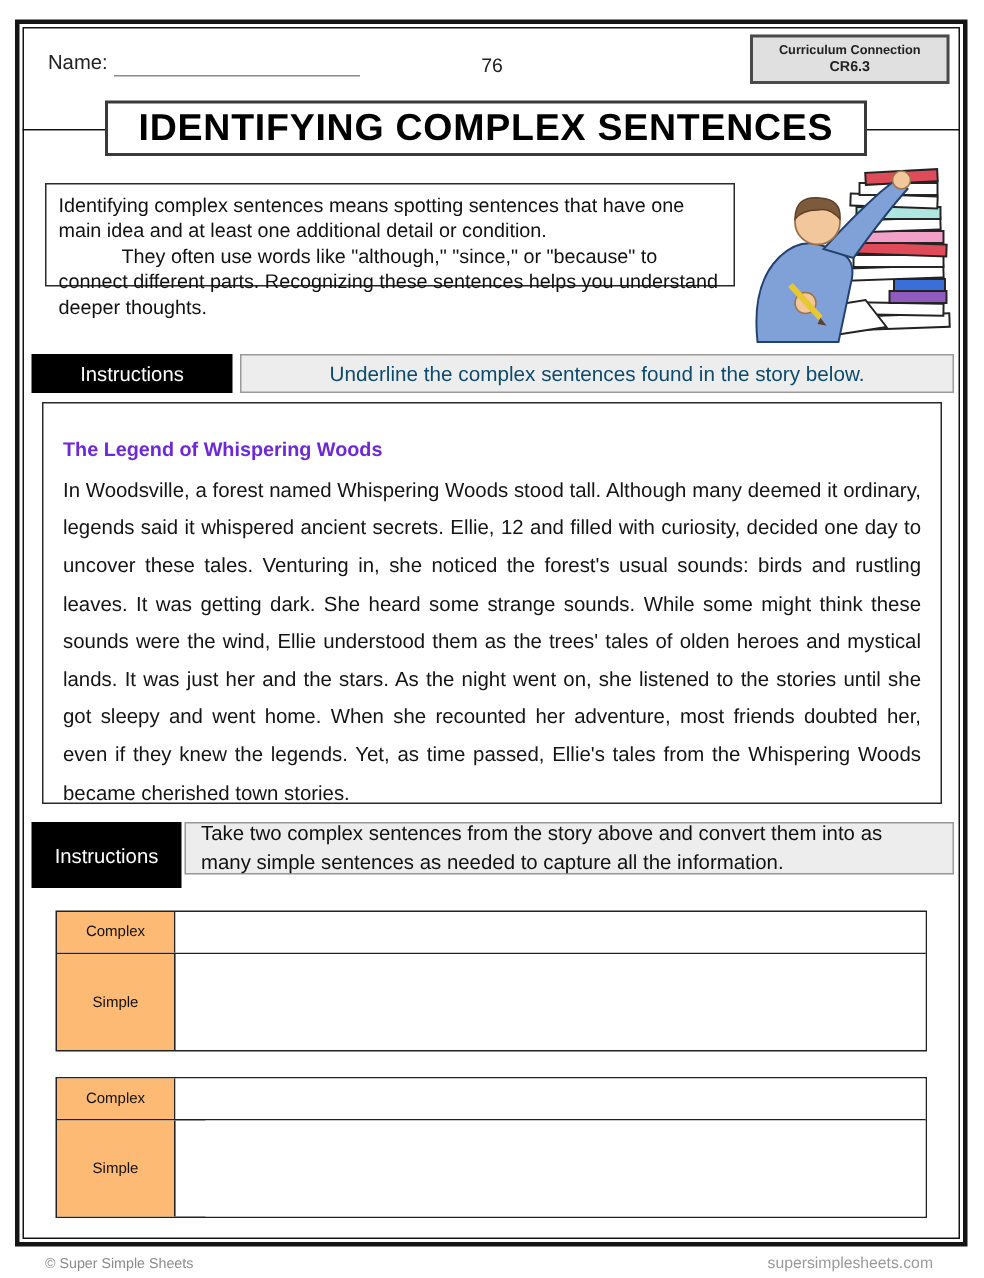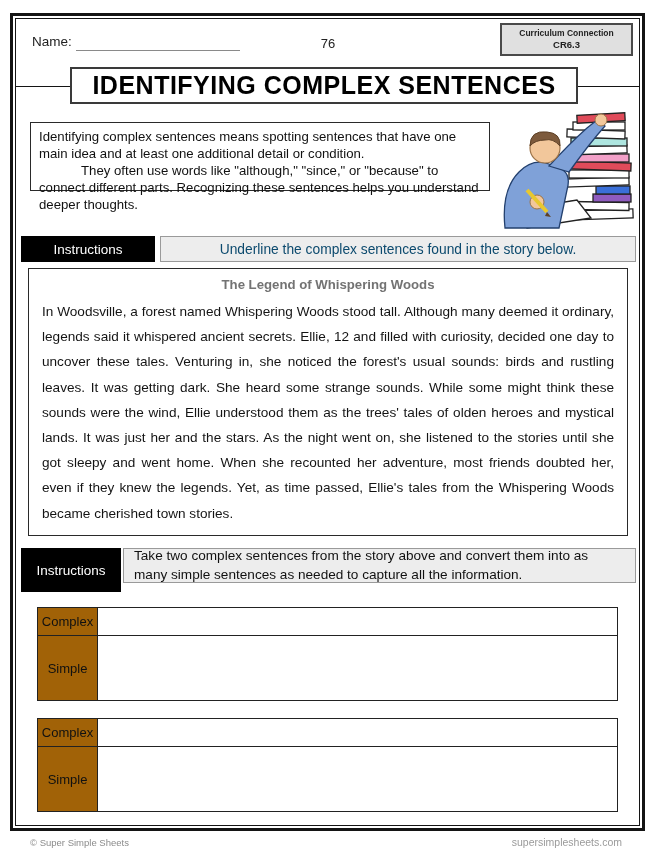--- a/index.html
+++ b/index.html
@@ -31,30 +31,30 @@
   .illustration{left:497px;top:110px;width:147px;height:121px;}
   
   .bar1-label{left:21px;top:236px;width:134px;height:26px;background:#000;color:#fff;display:flex;align-items:center;justify-content:center;font-size:13.5px;}
   .bar1-text{left:160px;top:236px;width:476px;height:26px;background:#ededed;border:1px solid #9a9a9a;box-sizing:border-box;
     display:flex;align-items:center;justify-content:center;font-size:13.8px;color:#0c4a6e;}
   .bar2-label{left:21px;top:548px;width:100px;height:44px;background:#000;color:#fff;display:flex;align-items:center;justify-content:center;font-size:13.5px;}
   .bar2-text{left:123px;top:548px;width:513px;height:35px;background:#ededed;border:1px solid #9a9a9a;box-sizing:border-box;
     display:flex;align-items:center;font-size:13.6px;line-height:18.5px;color:#111;padding:0 10px;}
   
   .story-box{left:28px;top:268px;width:600px;height:268px;border:1.8px solid #2a2a2a;box-sizing:border-box;padding:7px 13px 0 13px;}
-  .story-title{text-align:center;font-weight:bold;font-size:13.2px;color:#737373;margin:1px 0 7px 0;}
+  .story-title{font-weight:bold;font-size:13.2px;color:#6d28d9;margin:16px 0 7px 0;}
   .story-body{font-size:13.6px;line-height:25.2px;text-align:justify;color:#141414;margin:0;}
   
   .ans-table{left:37px;width:581px;border:1.8px solid #222;box-sizing:border-box;}
   .t1{top:607px;}
   .t2{top:718px;}
   .ans-row{display:flex;}
   .ans-row + .ans-row{border-top:1.6px solid #222;gap:20px;}
-  .ans-label{width:60px;background:#a16207;border-right:1.6px solid #222;display:flex;align-items:center;justify-content:center;
-    font-size:13px;color:#111;box-sizing:border-box;}
+  .ans-label{width:79px;background:#fdba74;border-right:1.6px solid #222;display:flex;align-items:center;justify-content:center;
+    font-size:10px;color:#111;box-sizing:border-box;}
   .ans-cell{flex:1;background:#fff;}
   .row-complex{height:27px;}
   .row-simple{height:64px;}
   
   .footer-left{left:30px;top:837px;font-size:9.5px;color:#8b8b8b;}
   .footer-right{right:34px;top:836px;font-size:10.5px;color:#9a9a9a;}
 </style>
 </head>
 <body>
 

